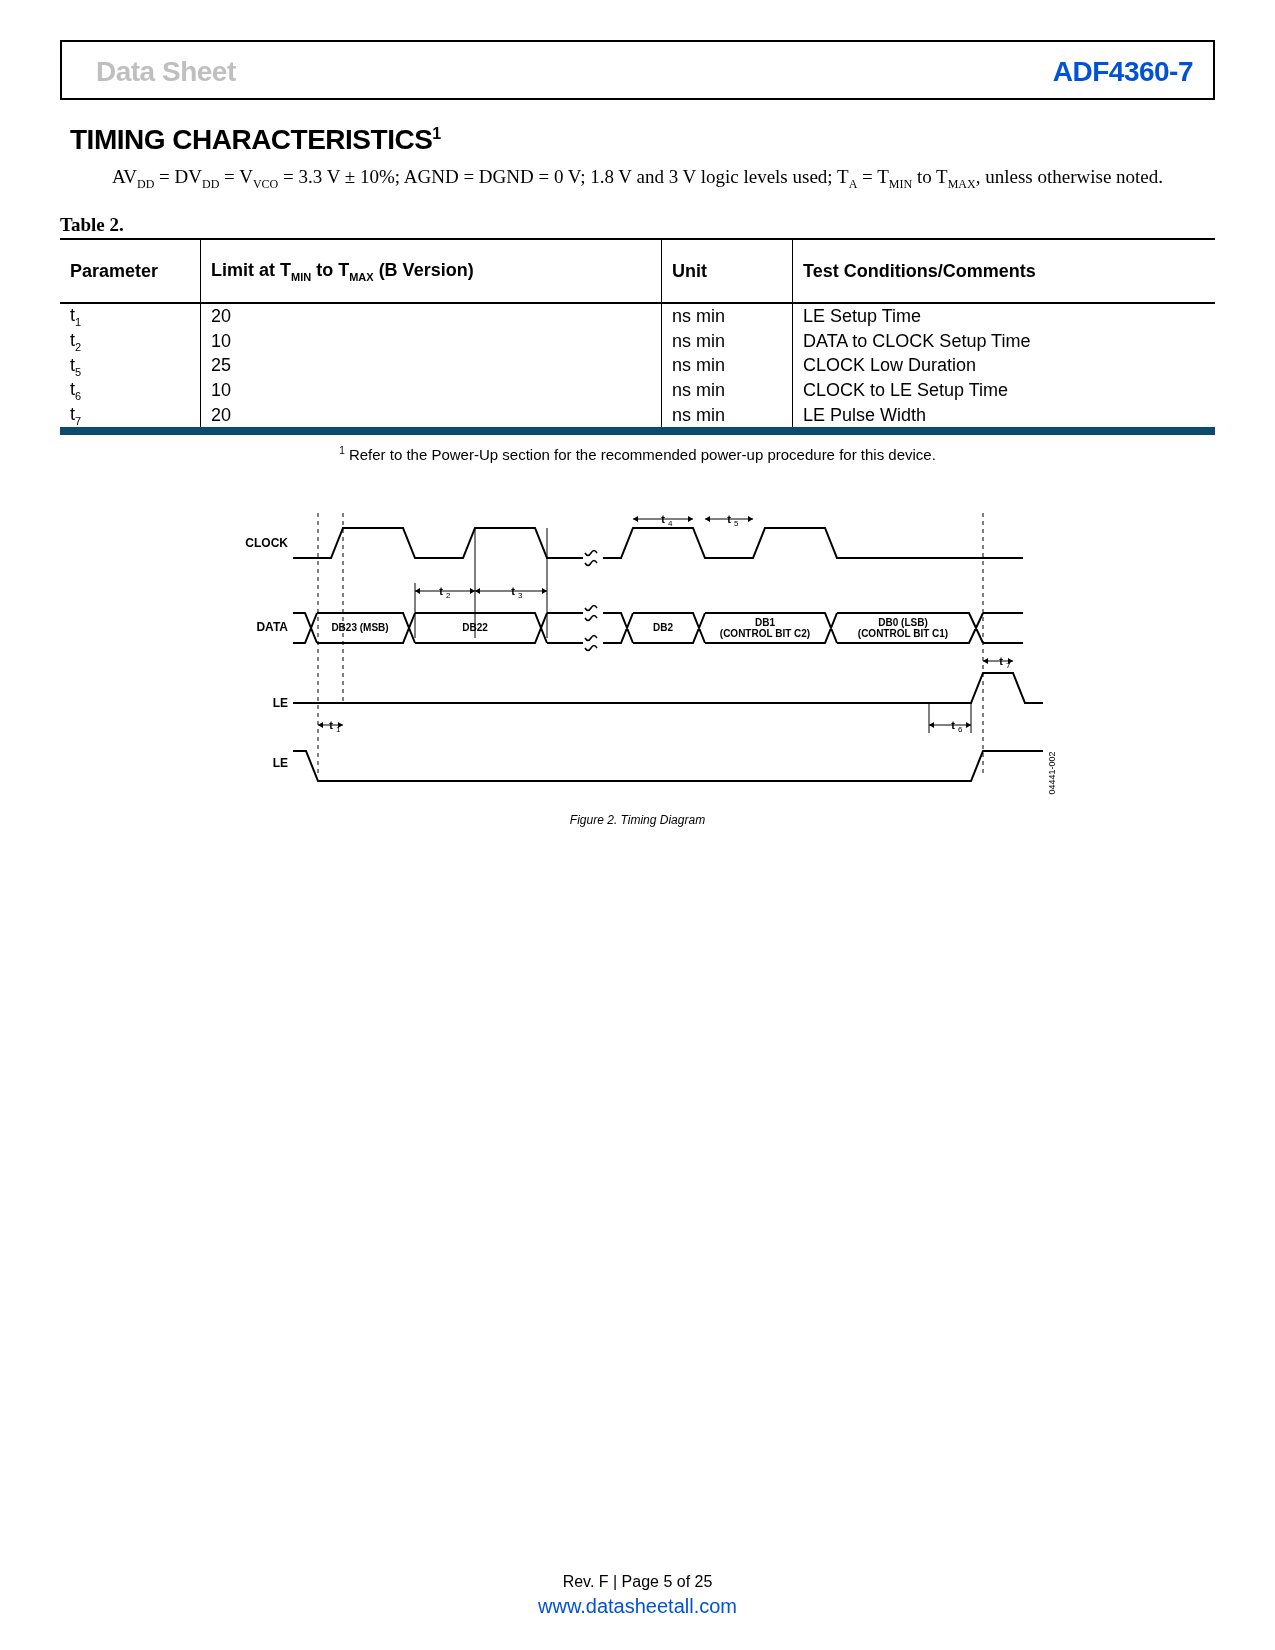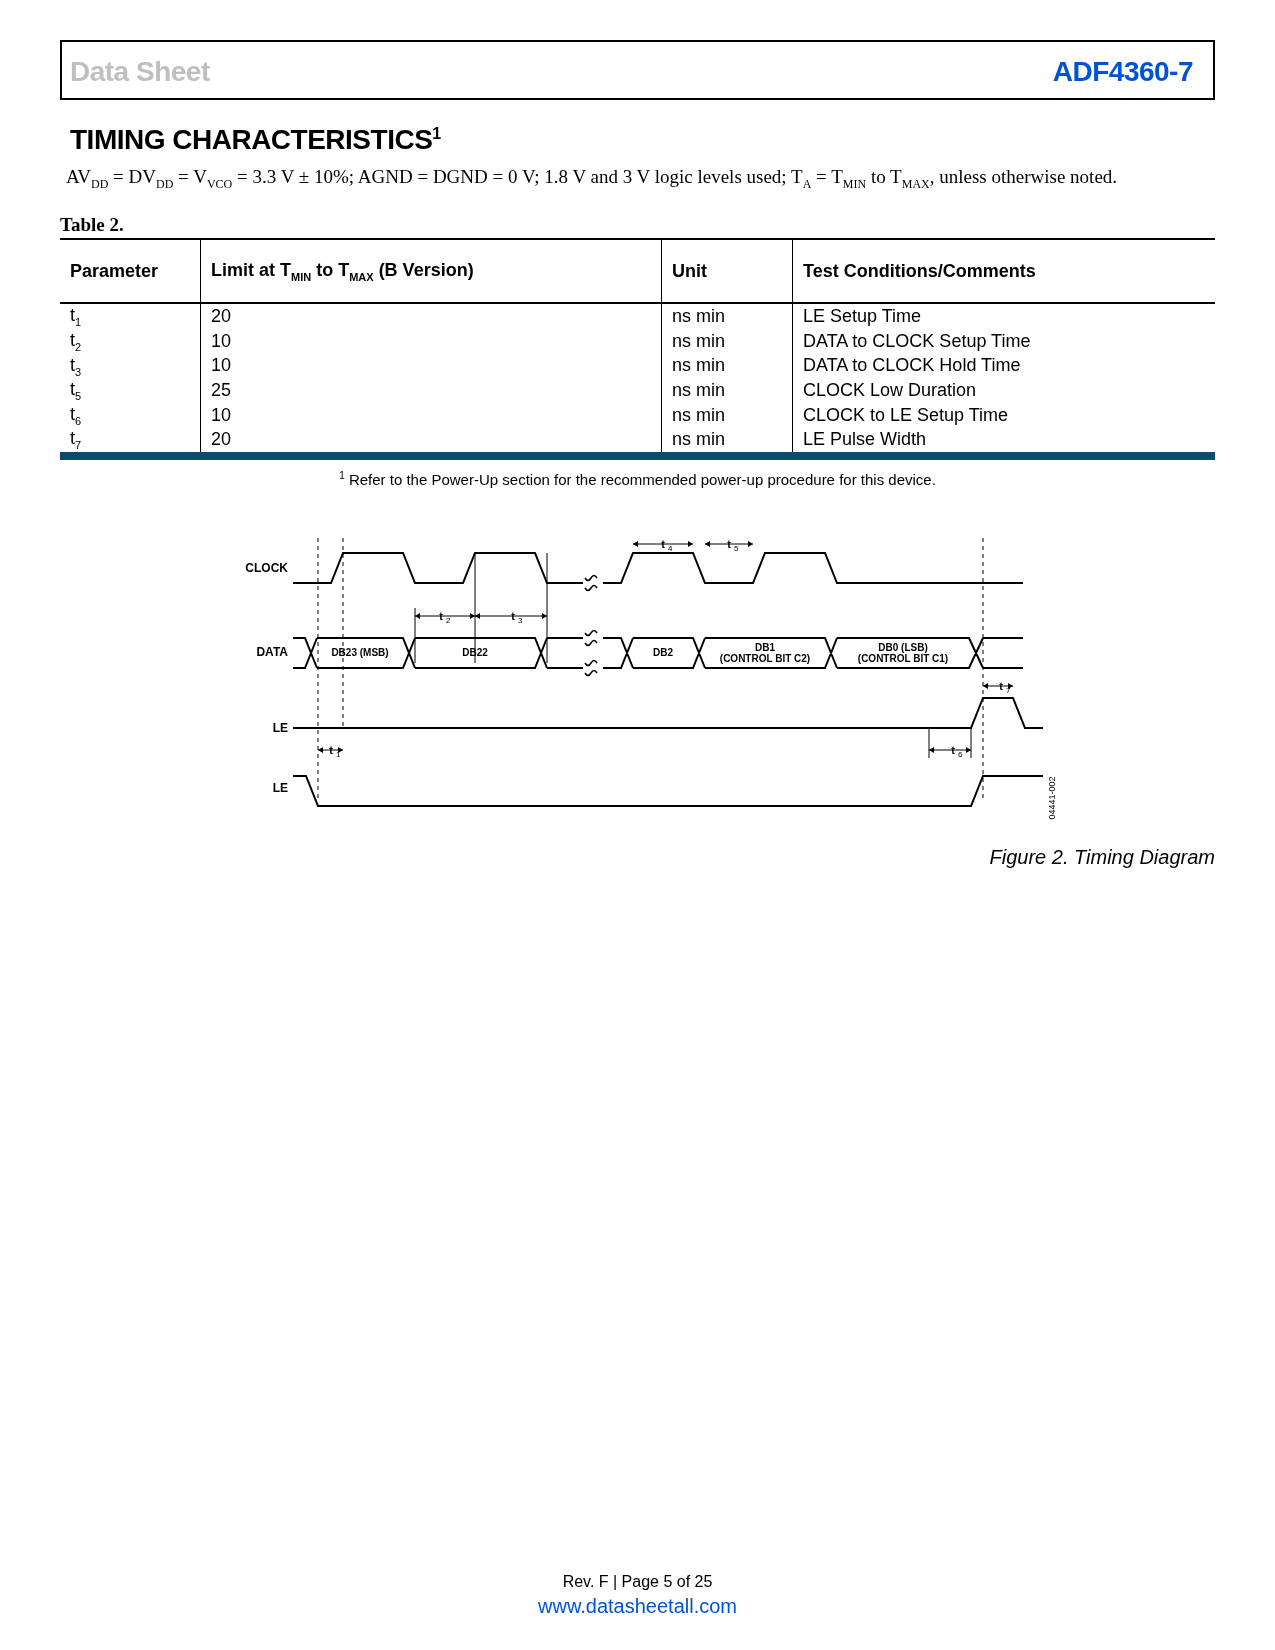--- a/index.html
+++ b/index.html
@@ -12,21 +12,21 @@
   }
   .page {
     width: 1275px;
     height: 1650px;
     position: relative;
     box-sizing: border-box;
     padding: 40px 60px 0 60px;
   }
   .header-box {
     border: 2px solid #000;
-    padding: 14px 20px 10px 8px;
+    padding: 14px 20px 10px 34px;
     display: flex;
     justify-content: space-between;
     align-items: flex-end;
     margin-bottom: 24px;
   }
   .hdr-left {
     font-size: 28px;
     font-weight: bold;
     color: #bfbfbf;
     font-family: Arial, sans-serif;
@@ -42,21 +42,22 @@
     font-family: 'Arial Black', Arial, sans-serif;
     font-weight: 900;
     font-size: 28px;
     letter-spacing: -0.5px;
     margin: 0 0 10px 10px;
   }
   .section-title sup { font-size: 16px; vertical-align: super; }
   .conditions-line {
     font-family: 'Times New Roman', serif;
     font-size: 19px;
-    margin: 0 0 22px 6px;
+    margin: 0 0 22px 0;
+    text-align: center;
   }
   .conditions-line .sub { font-size: 12px; vertical-align: sub; }
   .table-label {
     font-family: 'Times New Roman', serif;
     font-weight: bold;
     font-size: 19px;
     margin-left: 0;
     margin-bottom: 2px;
   }
   table.timing {
@@ -92,23 +93,23 @@
   }
   .footnote sup { font-size: 10px; vertical-align: super; }
   .figure-wrap {
     width: 100%;
     text-align: center;
     margin-top: 40px;
   }
   .figure-caption {
     font-family: 'Myriad Pro','Segoe UI', Arial, sans-serif;
     font-style: italic;
-    font-size: 20px;
-    text-align: right;
-    margin-top: 14px;
+    font-size: 12px;
+    text-align: center;
+    margin-top: 6px;
   }
   .page-footer {
     position: absolute;
     bottom: 32px;
     left: 0; right: 0;
     text-align: center;
     font-family: 'Myriad Pro','Segoe UI', Arial, sans-serif;
     font-size: 16px;
   }
   .page-footer a {
@@ -156,26 +157,20 @@
           <td>t<sub class="sub2">1</sub></td>
           <td>20</td>
           <td>ns min</td>
           <td>LE Setup Time</td>
         </tr>
         <tr>
           <td>t<sub class="sub2">2</sub></td>
           <td>10</td>
           <td>ns min</td>
           <td>DATA to CLOCK Setup Time</td>
-        </tr>
-        <tr>
-          <td>t<sub class="sub2">3</sub></td>
-          <td>10</td>
-          <td>ns min</td>
-          <td>DATA to CLOCK Hold Time</td>
         </tr>
         <tr>
           <td>t<sub class="sub2">5</sub></td>
           <td>25</td>
           <td>ns min</td>
           <td>CLOCK Low Duration</td>
         </tr>
         <tr>
           <td>t<sub class="sub2">6</sub></td>
           <td>10</td>

